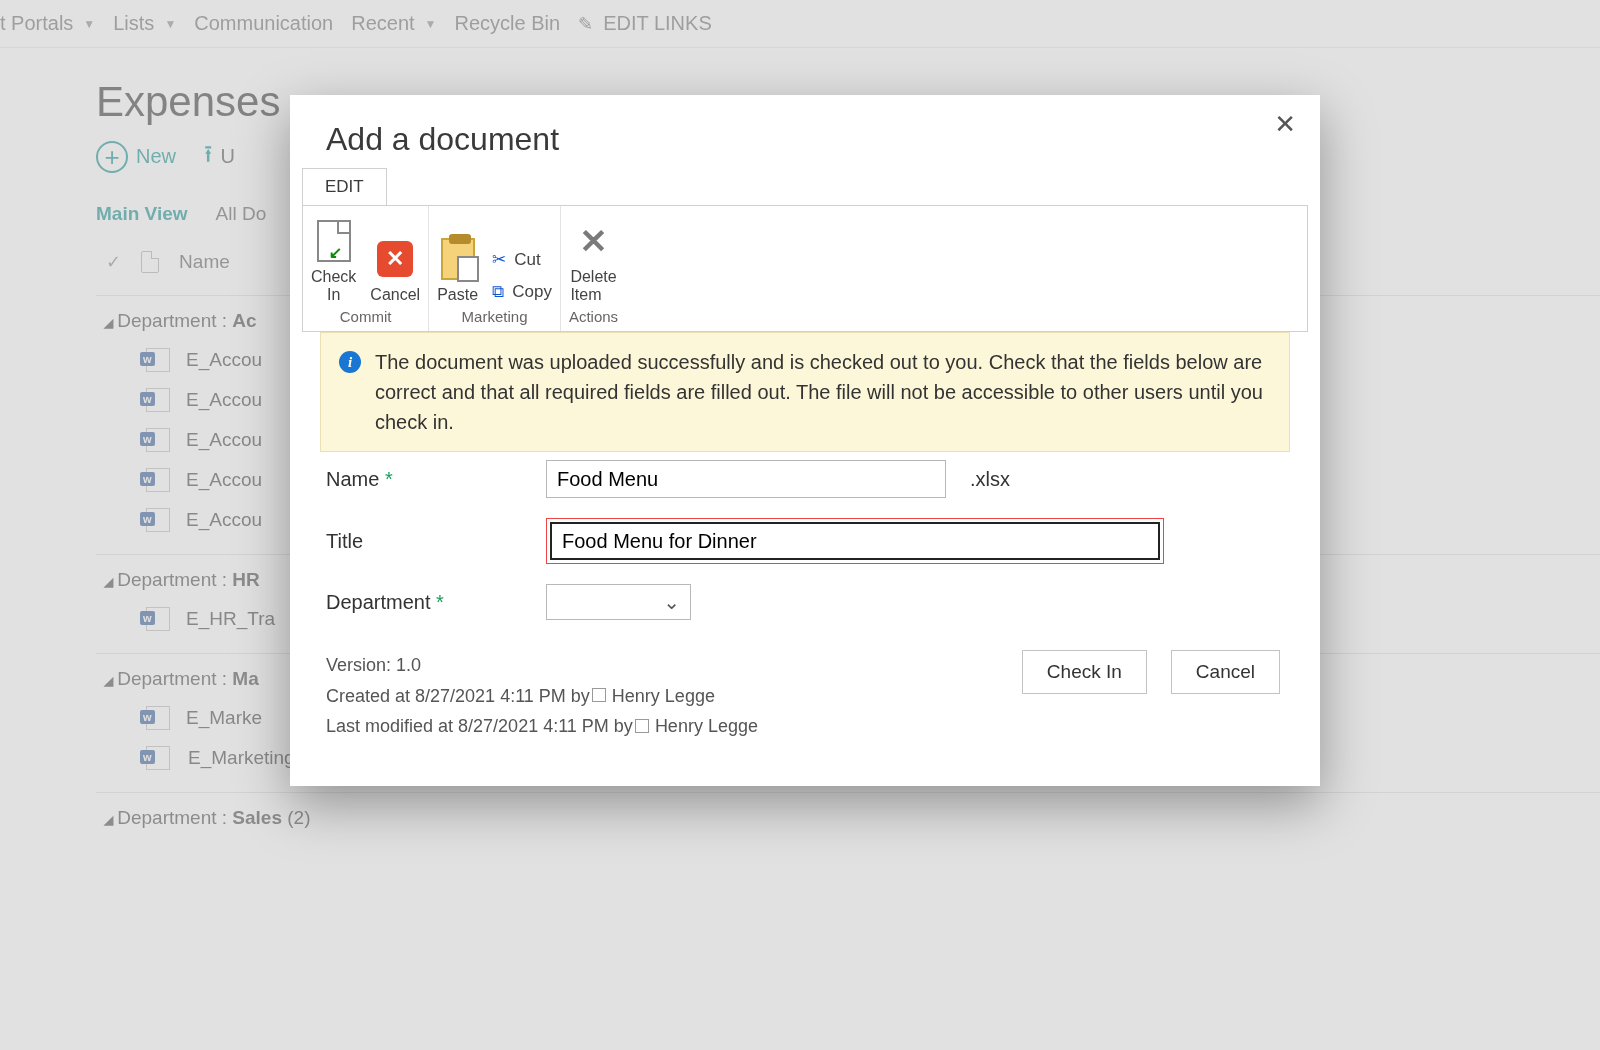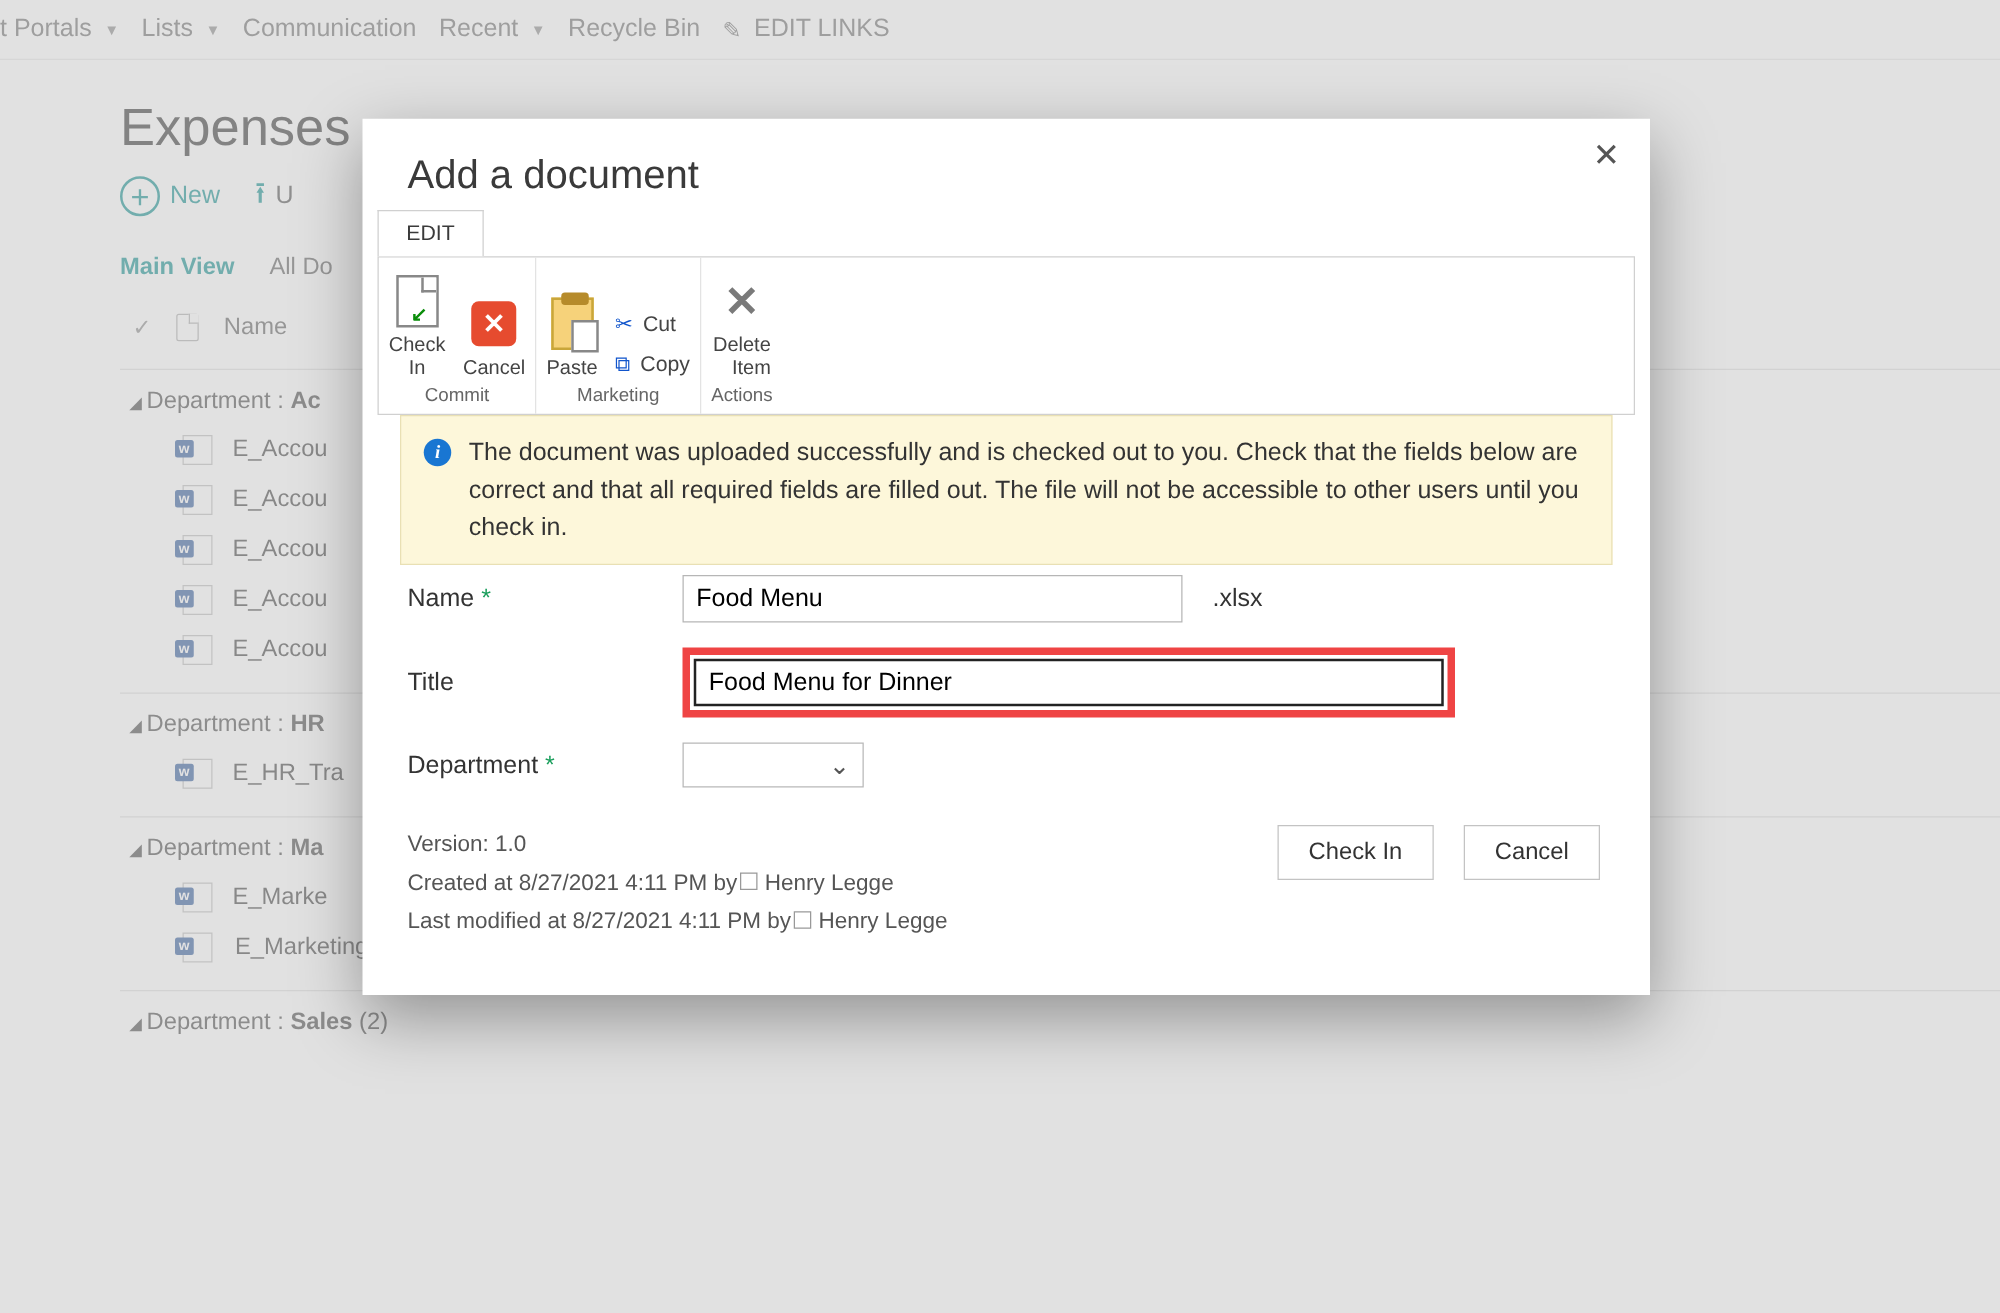--- a/index.html
+++ b/index.html
@@ -72,21 +72,21 @@
 
   .info-banner { display:flex; gap:14px; align-items:flex-start; background:#fdf7da; border:1px solid #e9e0b4; padding:14px 18px; margin:0 30px; font-size:20px; color:#333; line-height:1.5; }
   .info-i { width:22px; height:22px; border-radius:50%; background:#1976d2; color:#fff; font-weight:bold; font-style:italic; display:flex; align-items:center; justify-content:center; font-size:15px; flex-shrink:0; margin-top:4px; font-family:Georgia,serif; }
 
   .form { padding: 8px 36px 10px 36px; font-size:20px; color:#333; }
   .frow { display:flex; align-items:center; margin-bottom:20px; }
   .flabel { width:220px; }
   .req { color:#1a9e5c; }
   .tinput { border:1px solid #b6b6b6; padding:6px 10px; font-size:20px; width:400px; height:38px; }
   .ext { margin-left:24px; color:#333; }
-  .title-hl { border:6px solid #ef4444; padding:3px; width:618px; }
+  .title-hl { border:1px solid #ef4444; padding:3px; width:618px; }
   .title-inner { border:2px solid #222; padding:4px 10px; font-size:20px; width:100%; height:38px; }
   .selectish { border:1px solid #b8b8b8; width:145px; height:36px; display:flex; align-items:center; justify-content:flex-end; padding:0 10px; color:#555; cursor:pointer; background:#fff; }
 
   .meta { padding: 0 36px 18px 36px; font-size:18px; color:#555; line-height:1.7; position:relative; }
   .meta .chk { display:inline-block; width:14px; height:14px; border:1px solid #999; vertical-align:middle; margin:0 6px 3px 2px; }
   .form-btns { position:absolute; right:40px; top:0; display:flex; gap:24px; }
   .btn { border:1px solid #c3c3c3; background:#fff; padding:10px 24px; font-size:19px; color:#333; cursor:pointer; }
 </style>
 </head>
 <body>
@@ -245,21 +245,21 @@
         </div>
         <div class="gname">Marketing</div>
       </div>
       <div class="rdivider"></div>
       <div class="rgroup">
         <div class="icons">
           <div class="rbtn">
               <div class="big">
                 <span class="delete-ico">✕</span>
               </div>
-              <div style="white-space:pre; text-align:right;">Delete
+              <div style="white-space:pre; text-align:left;">Delete
 Item</div>
             </div>
         </div>
         <div class="gname">Actions</div>
       </div>
     </div>
   </div>
 
   <div class="info-banner">
     <div class="info-i">i</div>

